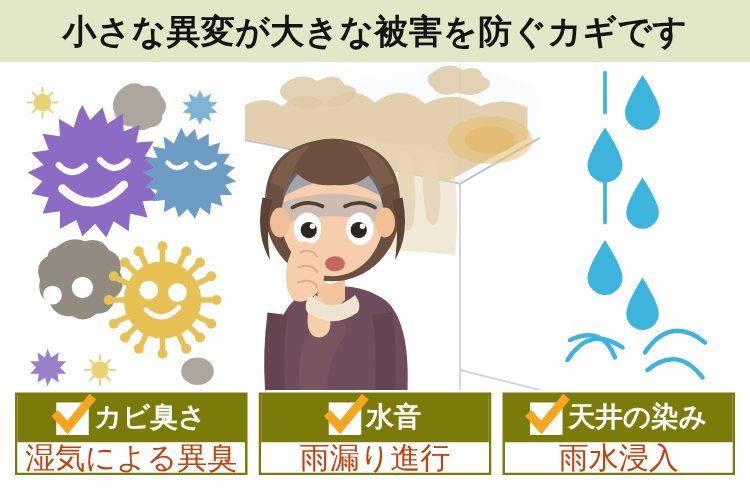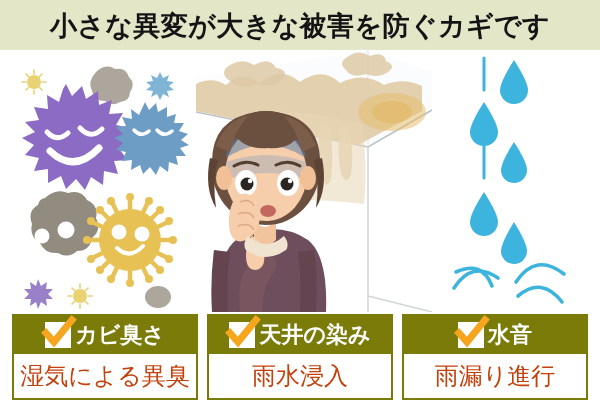--- a/index.html
+++ b/index.html
@@ -30,21 +30,21 @@
 
   .panel{position:absolute;top:0;height:262px;}
   .panel-germs{left:0;width:196px;}
   .panel-room{left:196px;width:236px;}
   .panel-drops{left:432px;width:168px;}
 
   .svgfill{display:block;width:100%;height:100%;}
 
   
   .cards{
-    position:absolute;left:0;top:314px;width:600px;height:86px;
+    position:absolute;left:0;top:314px;width:600px;height:66px;
     display:flex;gap:9px;padding:0 12px;box-sizing:border-box;
   }
   .card{
     flex:1 1 0;display:flex;flex-direction:column;
     border:2px solid #7b7b09;box-sizing:border-box;background:#fff;
   }
   .card-head{
     background:#7b7b09;height:38px;
     display:flex;align-items:center;justify-content:center;gap:4px;
     padding:0 4px;box-sizing:border-box;
@@ -309,42 +309,42 @@
             <path d="M6 19 l8 9 l18 -22" stroke="#f5a51e" stroke-width="7" fill="none" stroke-linecap="square" stroke-linejoin="miter"></path>
           </svg>
         </span>
         <span class="card-head-label">カビ臭さ</span>
       </div>
       <div class="card-body">
         <span class="card-body-label">湿気による異臭</span>
       </div>
     </div>
 
+    <div class="card card-3">
+      <div class="card-head">
+        <span class="chk">
+          <svg viewBox="0 0 36 36" xmlns="http://www.w3.org/2000/svg">
+            <path d="M6 19 l8 9 l18 -22" stroke="#f5a51e" stroke-width="7" fill="none" stroke-linecap="square" stroke-linejoin="miter"></path>
+          </svg>
+        </span>
+        <span class="card-head-label">水音</span>
+      </div>
+      <div class="card-body">
+        <span class="card-body-label">雨漏り進行</span>
+      </div>
+    </div>
+
     <div class="card card-2">
       <div class="card-head">
         <span class="chk">
           <svg viewBox="0 0 36 36" xmlns="http://www.w3.org/2000/svg">
             <path d="M6 19 l8 9 l18 -22" stroke="#f5a51e" stroke-width="7" fill="none" stroke-linecap="square" stroke-linejoin="miter"></path>
           </svg>
         </span>
         <span class="card-head-label">天井の染み</span>
       </div>
       <div class="card-body">
         <span class="card-body-label">雨水浸入</span>
       </div>
     </div>
-
-    <div class="card card-3">
-      <div class="card-head">
-        <span class="chk">
-          <svg viewBox="0 0 36 36" xmlns="http://www.w3.org/2000/svg">
-            <path d="M6 19 l8 9 l18 -22" stroke="#f5a51e" stroke-width="7" fill="none" stroke-linecap="square" stroke-linejoin="miter"></path>
-          </svg>
-        </span>
-        <span class="card-head-label">水音</span>
-      </div>
-      <div class="card-body">
-        <span class="card-body-label">雨漏り進行</span>
-      </div>
-    </div>
   </div>
 
 </div>
 
 </body></html>

